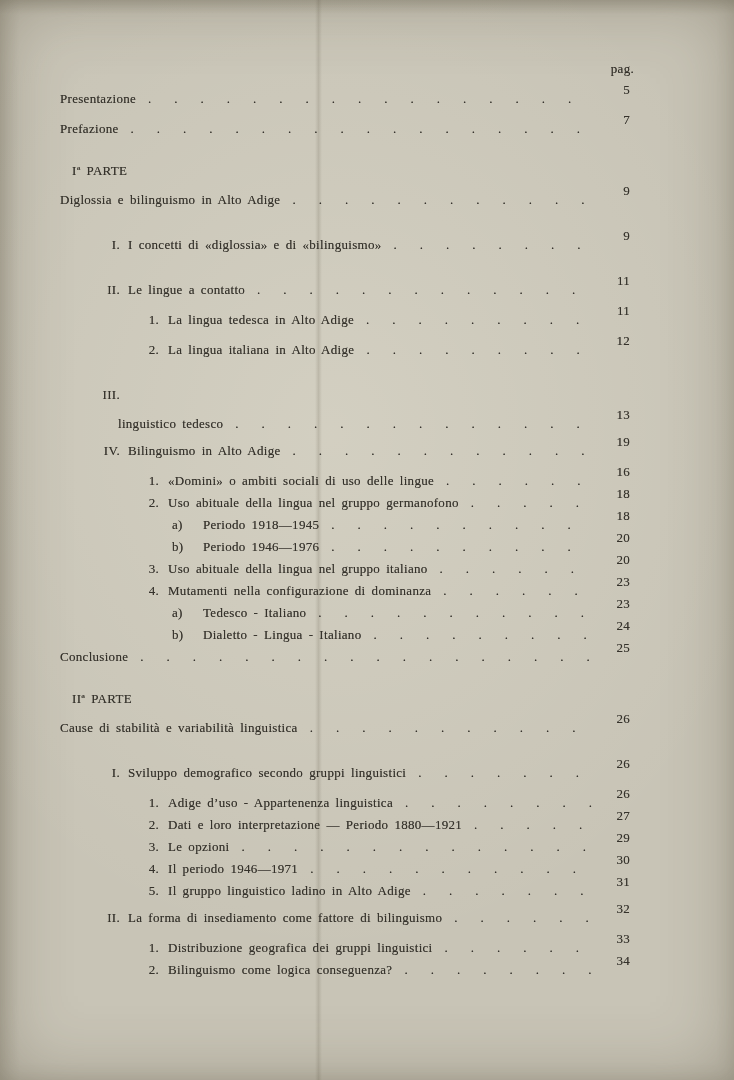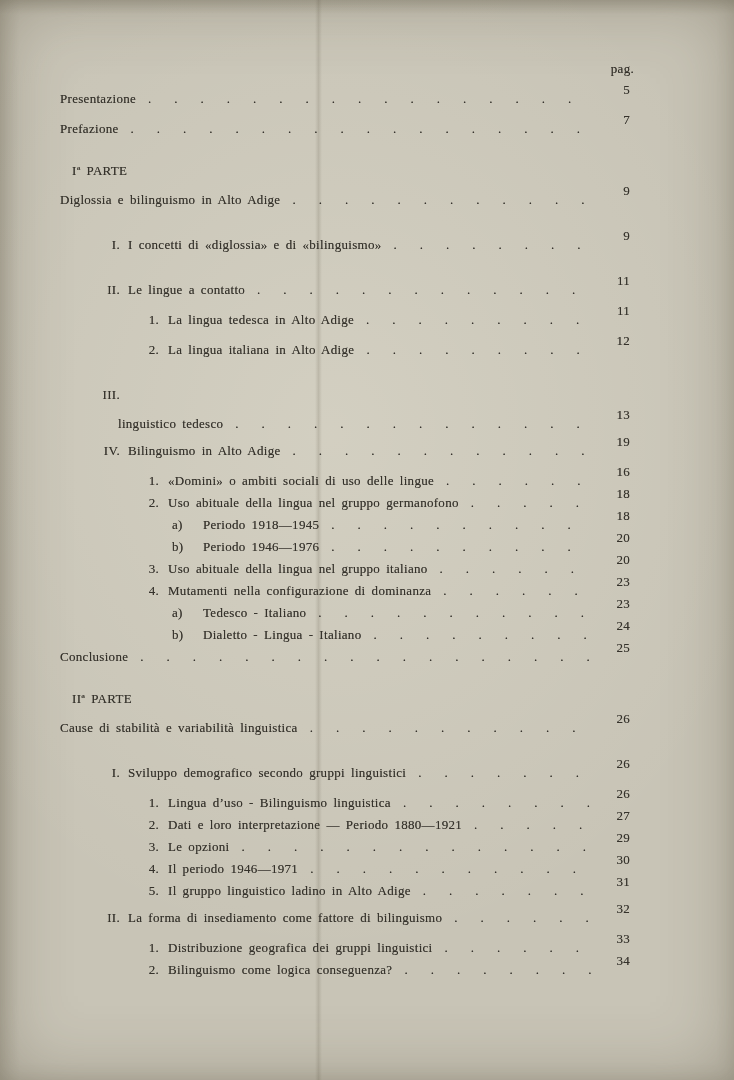--- a/index.html
+++ b/index.html
@@ -205,21 +205,21 @@
     <span class="pagnum">26</span>
   </div>
         <div class="row indent-1 g4">
     <span class="num">I.</span>
     <span class="label">Sviluppo demografico secondo gruppi linguistici</span>
     <span class="dots">........................................</span>
     <span class="pagnum">26</span>
   </div>
         <div class="row indent-2 g1">
     <span class="num">1.</span>
-    <span class="label">Lingua d’uso - Bilinguismo linguistica</span>
+    <span class="label">Adige d’uso - Appartenenza linguistica</span>
     <span class="dots">........................................</span>
     <span class="pagnum">26</span>
   </div>
         <div class="row indent-2 g0">
     <span class="num">2.</span>
     <span class="label">Dati e loro interpretazione — Periodo 1880—1921</span>
     <span class="dots">........................................</span>
     <span class="pagnum">27</span>
   </div>
         <div class="row indent-2 g0">

